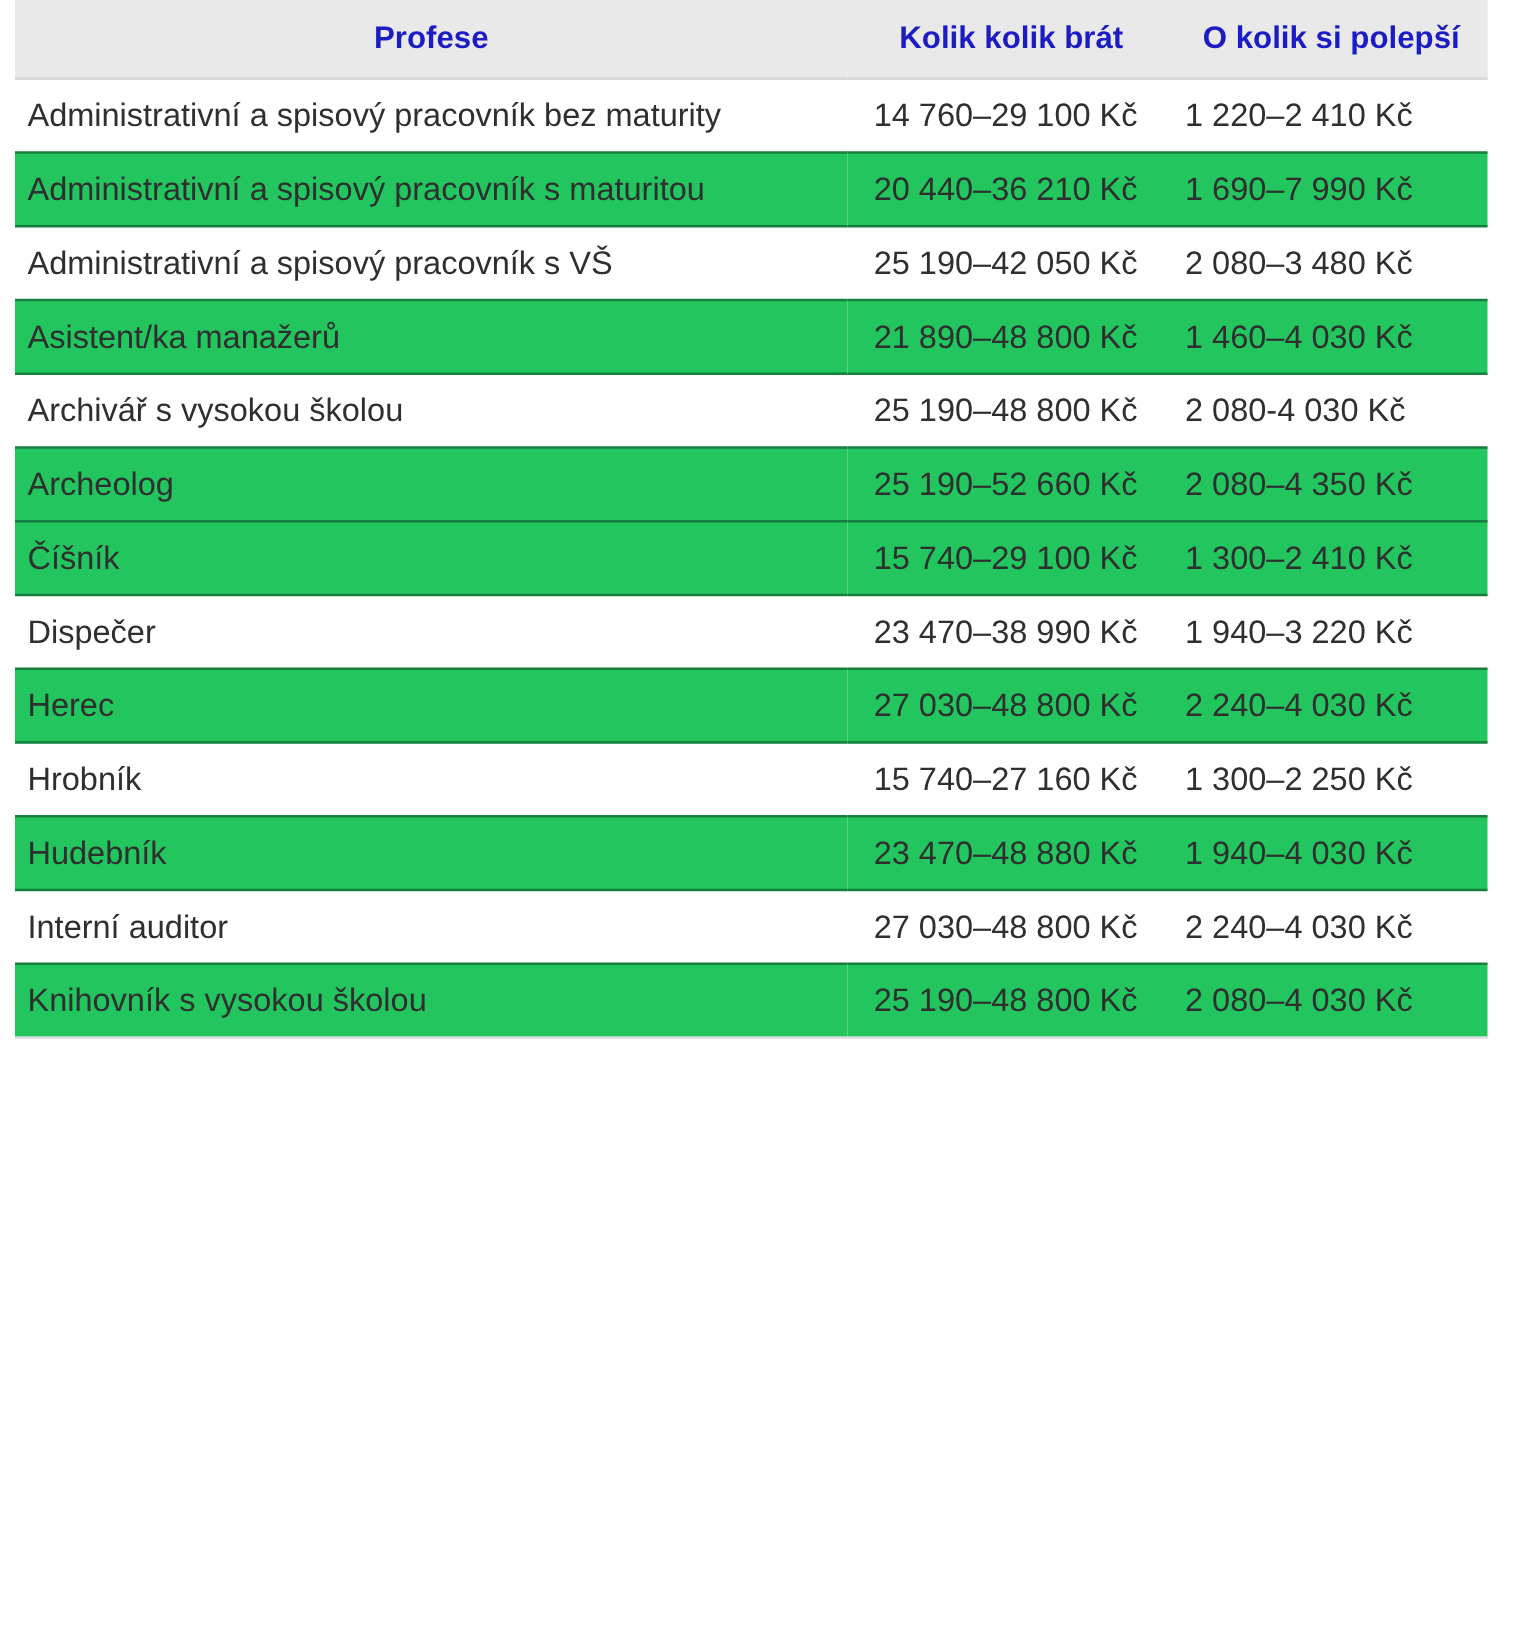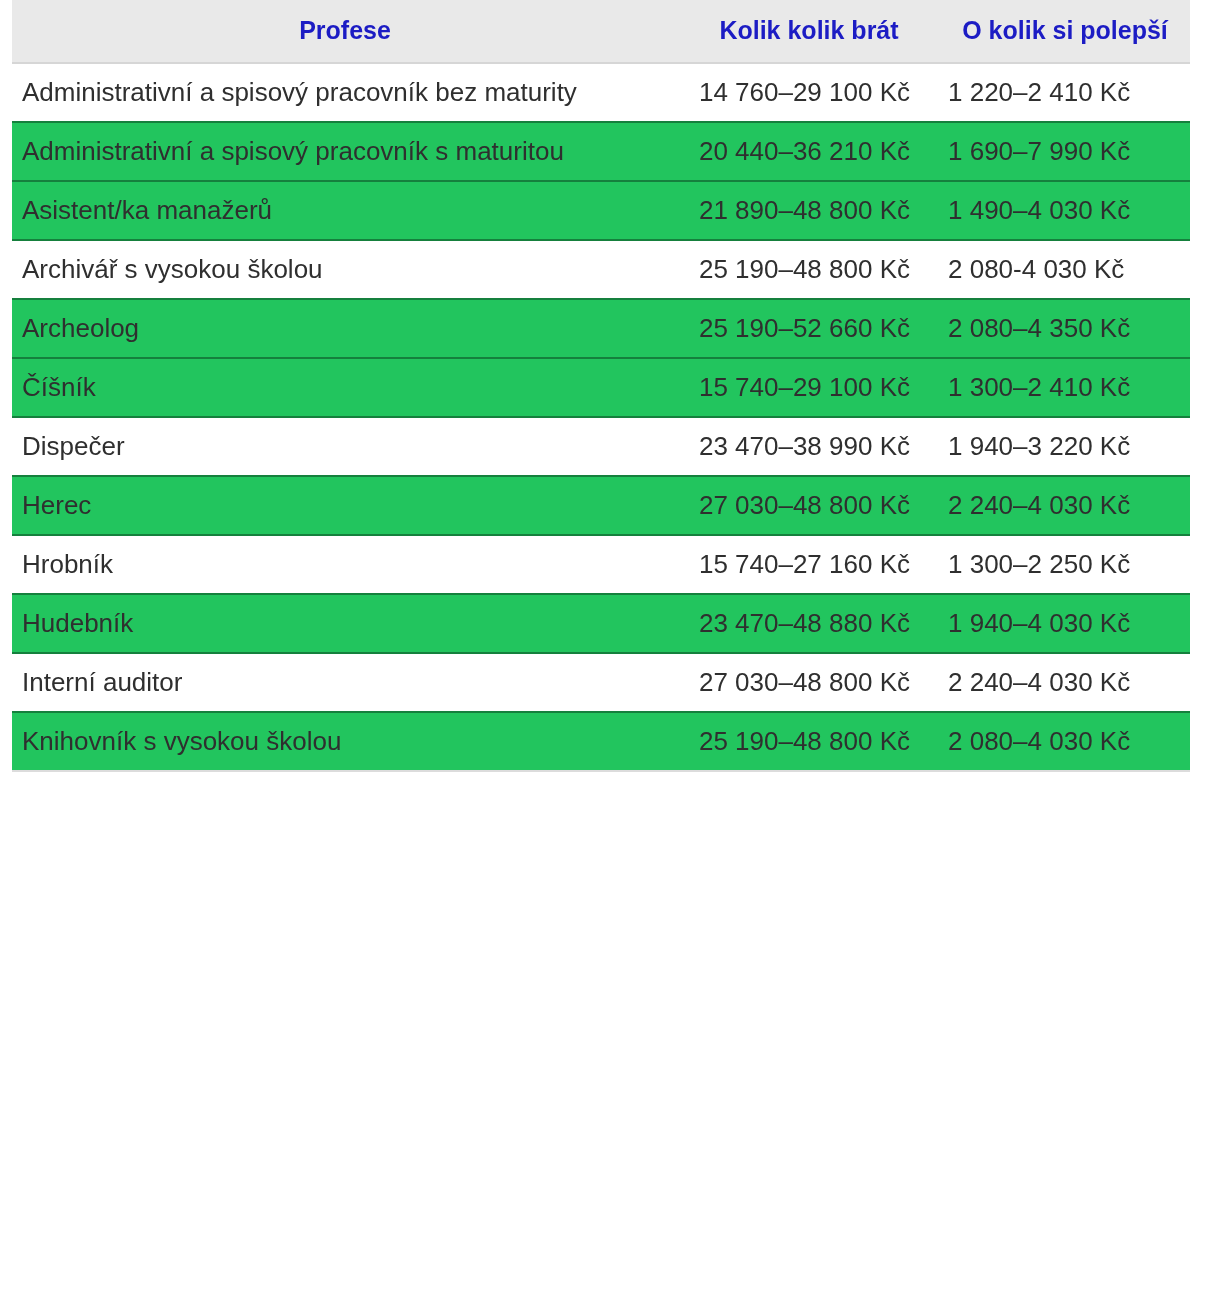--- a/index.html
+++ b/index.html
@@ -108,24 +108,29 @@
         <tr>
           <td class="col-profese">Administrativní a spisový pracovník bez maturity</td>
           <td class="col-brat">14 760–29 100 Kč</td>
           <td class="col-polepsi">1 220–2 410 Kč</td>
         </tr>
         <tr class="alt">
           <td class="col-profese">Administrativní a spisový pracovník s maturitou</td>
           <td class="col-brat">20 440–36 210 Kč</td>
           <td class="col-polepsi">1 690–7 990 Kč</td>
         </tr>
+        <tr>
+          <td class="col-profese">Administrativní a spisový pracovník s VŠ</td>
+          <td class="col-brat">25 190–42 050 Kč</td>
+          <td class="col-polepsi">2 080–3 480 Kč</td>
+        </tr>
         <tr class="alt">
           <td class="col-profese">Asistent/ka manažerů</td>
           <td class="col-brat">21 890–48 800 Kč</td>
-          <td class="col-polepsi">1 490–4 030 Kč</td>
+          <td class="col-polepsi">1 460–4 030 Kč</td>
         </tr>
         <tr>
           <td class="col-profese">Archivář s vysokou školou</td>
           <td class="col-brat">25 190–48 800 Kč</td>
           <td class="col-polepsi">2 080-4 030 Kč</td>
         </tr>
         <tr class="alt">
           <td class="col-profese">Archeolog</td>
           <td class="col-brat">25 190–52 660 Kč</td>
           <td class="col-polepsi">2 080–4 350 Kč</td>

